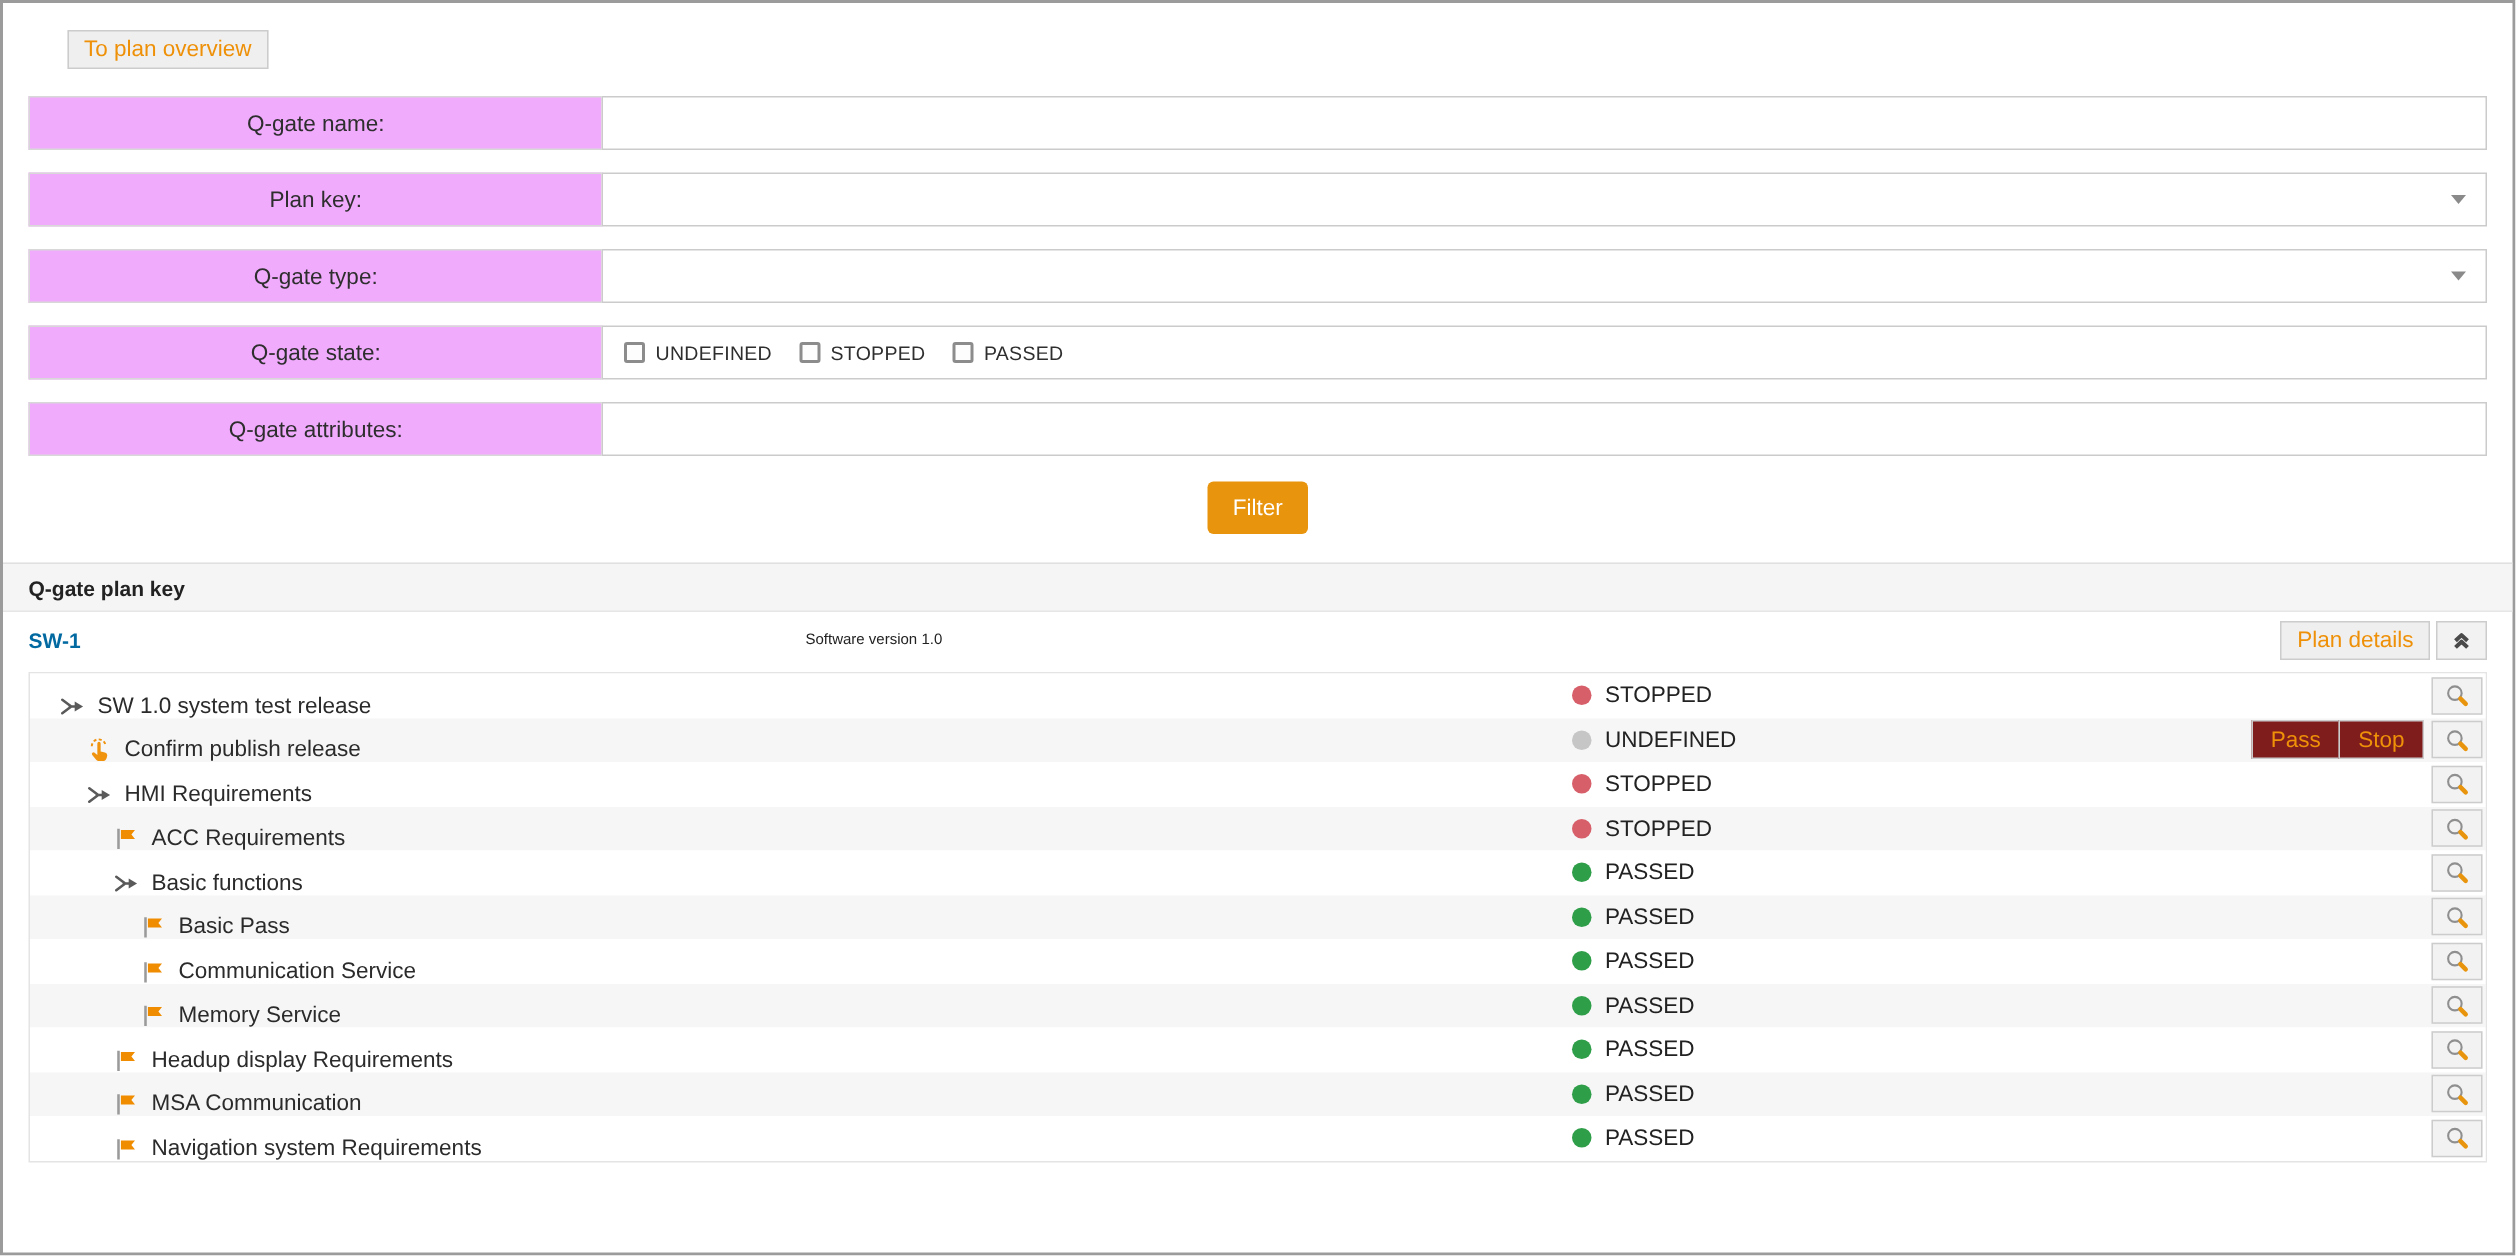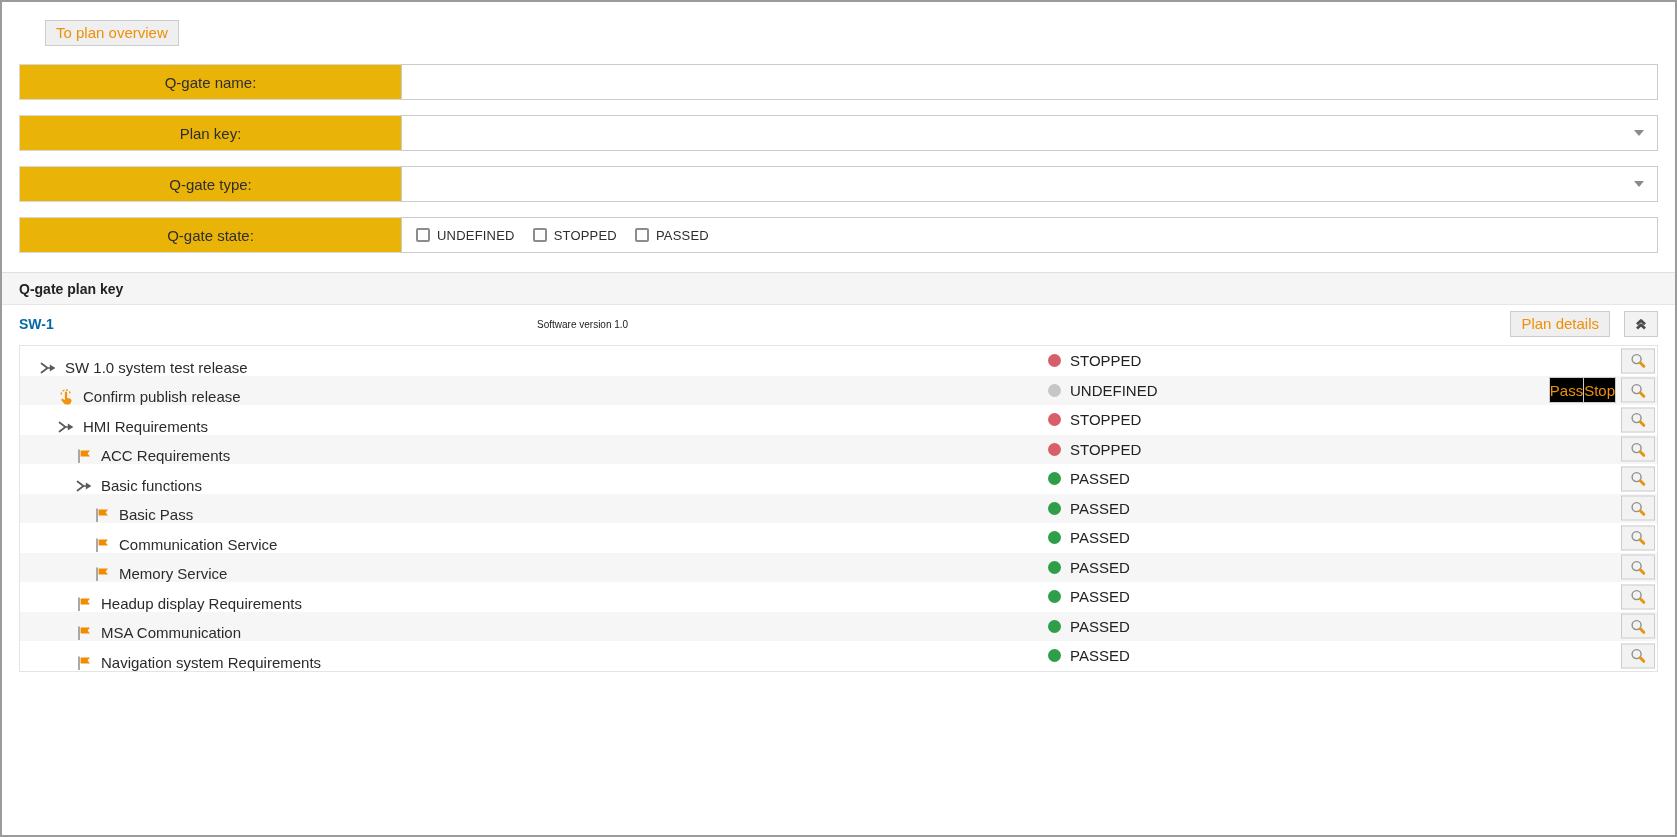--- a/index.html
+++ b/index.html
@@ -12,21 +12,21 @@
   
   .toolbar{ margin:18px 17px 0;padding-left:26px; }
   .gray-btn{
     background:#EFEFEF; border:1px solid #CCCCCC; color:var(--accent,#EE9008);
     font-family:inherit; font-size:15px; padding:3px 10px; line-height:18px; cursor:pointer;
   }
   
   .form-row{ display:flex; margin:15px 17px 0; height:36px; }
   .form-row.first{ margin-top:18px; }
   .form-label{
-    width:383px; background:#eab308; border:1px solid #D8D8D8;
+    width:383px; background:#f0abfc; border:1px solid #D8D8D8;
     display:flex; align-items:center; justify-content:center;
     font-size:15px; color:#2E2E2E;
   }
   .form-field{
     flex:1; background:#FFFFFF; border:1px solid #CBCBCB; margin-left:-1px;
     position:relative; display:flex; align-items:center;
   }
   .text-input{
     width:100%; height:100%; border:none; outline:none; background:transparent;
     font-family:inherit; font-size:14px; padding:0 10px;
@@ -59,21 +59,21 @@
   .plan-key{
     position:absolute; left:17px; top:50%; transform:translateY(-50%);
     font-size:14px; font-weight:bold; color:#0369a1;
   }
   .plan-desc{
     position:absolute; left:535px; top:50%; transform:translateY(-50%);
     font-size:10px; color:#222;text-align:center;
   }
   .plan-actions{
     position:absolute; right:17px; top:50%; transform:translateY(-50%);
-    display:flex; gap:14px; align-items:center;
+    display:flex; gap:4px; align-items:center;
   }
   .icon-btn{
     background:#F2F2F2; border:1px solid #CCCCCC; width:34px; height:26px;
     display:flex; align-items:center; justify-content:center; cursor:pointer; padding:0;
   }
   
   .qgate-list{
     margin:3px 17px 0; border:1px solid #E4E4E4; list-style:none;
   }
   .qgate-row{
@@ -88,22 +88,22 @@
     position:absolute; left:1028px; top:0; bottom:0;
     display:flex; align-items:center; gap:9px;
   }
   .status-dot{ width:13px; height:13px; border-radius:50%; background:#C6C6C6; }
   .status-label{ font-size:15px; color:#222; }
   .row-actions{
     position:absolute; right:41px; top:0; bottom:0;
     display:flex; align-items:center;
   }
   .mini-btn{
-    background:#000000; border:1px solid #CCCCCC; color:var(--accent,#EE9008);
-    font-family:inherit; font-size:15px; height:26px; padding:0 0;
+    background:#7f1d1d; border:1px solid #CCCCCC; color:var(--accent,#EE9008);
+    font-family:inherit; font-size:15px; height:26px; padding:0 12px;
     cursor:pointer; margin-left:-1px;
   }
   .mag-btn{
     position:absolute; right:2px; top:50%; transform:translateY(-50%);
     width:34px; height:25px;
   }
 </style>
 </head>
 <body>
 
@@ -151,21 +151,30 @@
           <span class="checkbox"></span>
           <span class="cb-label">STOPPED</span>
         </span>
         <span class="cb-item">
           <span class="checkbox"></span>
           <span class="cb-label">PASSED</span>
         </span>
       </div>
     </div>
 
-
+    <div class="form-row">
+      <div class="form-label">Q-gate attributes:</div>
+      <div class="form-field">
+        <input class="text-input" type="text" style="">
+      </div>
+    </div>
+
+    <div class="filter-wrap">
+      <button class="filter-btn">Filter</button>
+    </div>
   </div>
 
   <div class="section-bar">Q-gate plan key</div>
 
   <div class="plan-row">
     <span class="plan-key">SW-1</span>
     <span class="plan-desc">Software version 1.0</span>
     <span class="plan-actions">
       <button class="gray-btn">Plan details</button>
       <button class="icon-btn">

